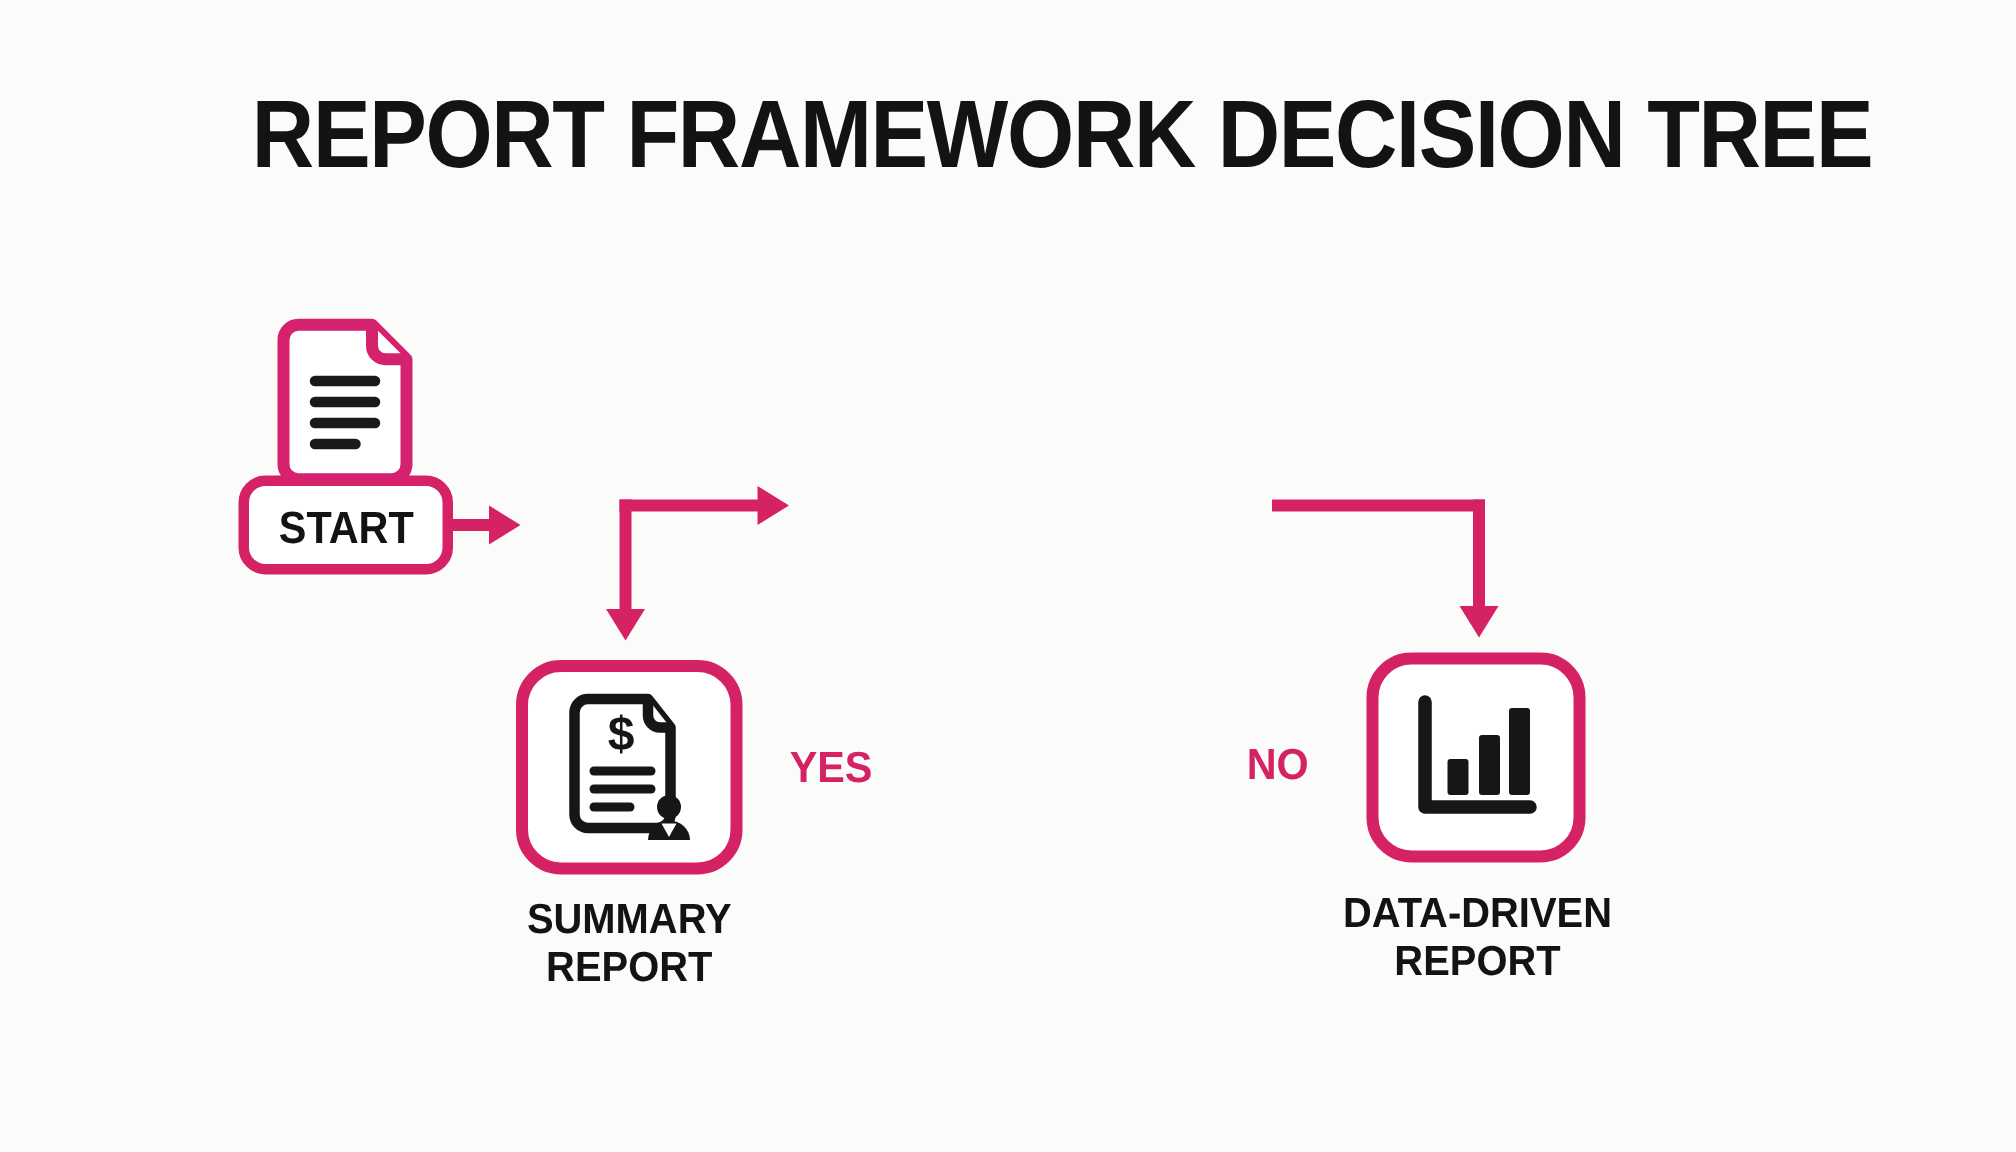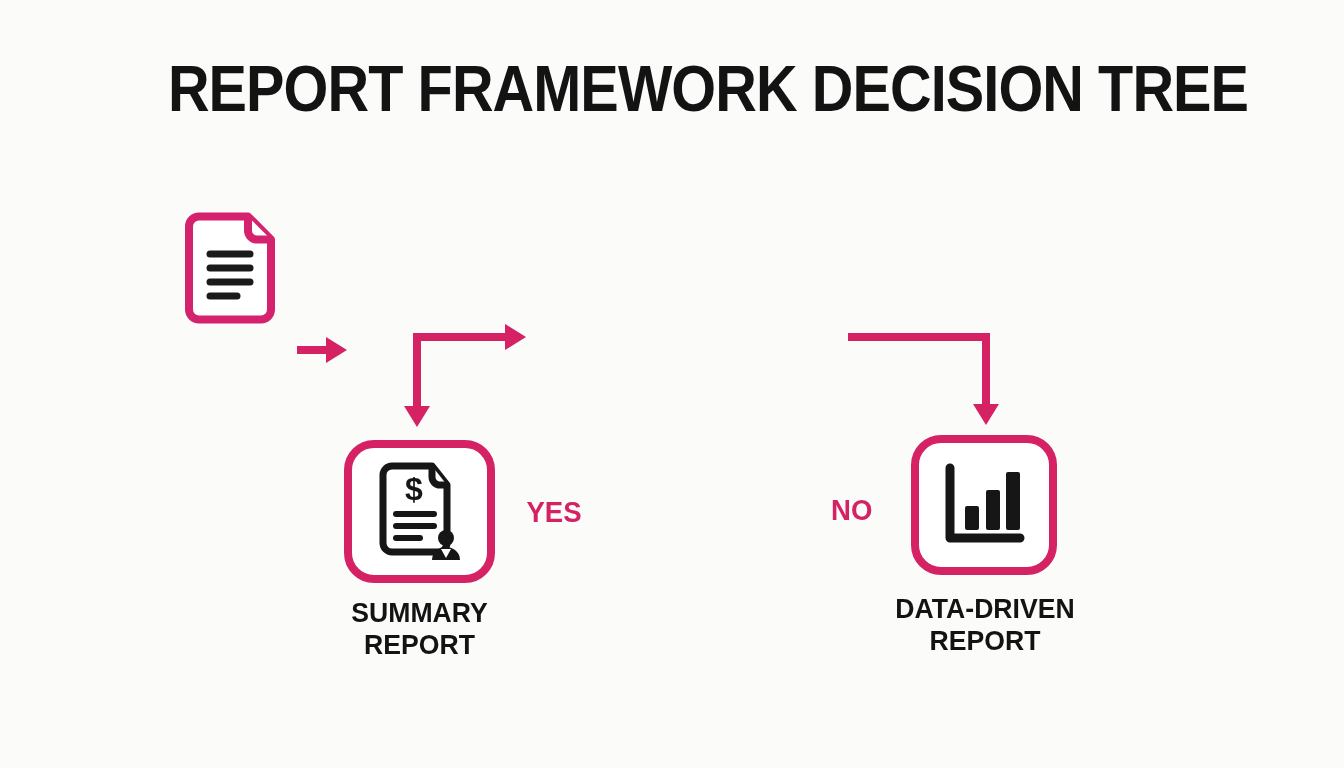--- a/index.html
+++ b/index.html
@@ -93,20 +93,23 @@
   
   .icon-abs{position:absolute;}
 </style>
 </head>
 <body>
 
 <div class="canvas">
 
   <div class="title">REPORT FRAMEWORK DECISION TREE</div>
 
+  <div class="node start-box">
+    <span class="start-label">START</span>
+  </div>
 
   <svg class="icon-abs" style="left:146px;top:212px;" width="96" height="112" viewBox="0 0 96 112">
     <path d="M66 4.5 H17 a10 10 0 0 0 -10 10 v83 a10 10 0 0 0 10 10 h62 a10 10 0 0 0 10 -10 V27.5 Z" fill="#ffffff" stroke="#d5226e" stroke-width="8" stroke-linejoin="round"></path>
     <path d="M66 4.5 v14 a9 9 0 0 0 9 9 h14" fill="#ffffff" stroke="#d5226e" stroke-width="8" stroke-linejoin="round"></path>
     <g stroke="#1a1a1a" stroke-width="7" stroke-linecap="round">
       <line x1="28" y1="42" x2="68" y2="42"></line>
       <line x1="28" y1="56" x2="68" y2="56"></line>
       <line x1="28" y1="70" x2="68" y2="70"></line>
       <line x1="28" y1="84" x2="55" y2="84"></line>
     </g>

